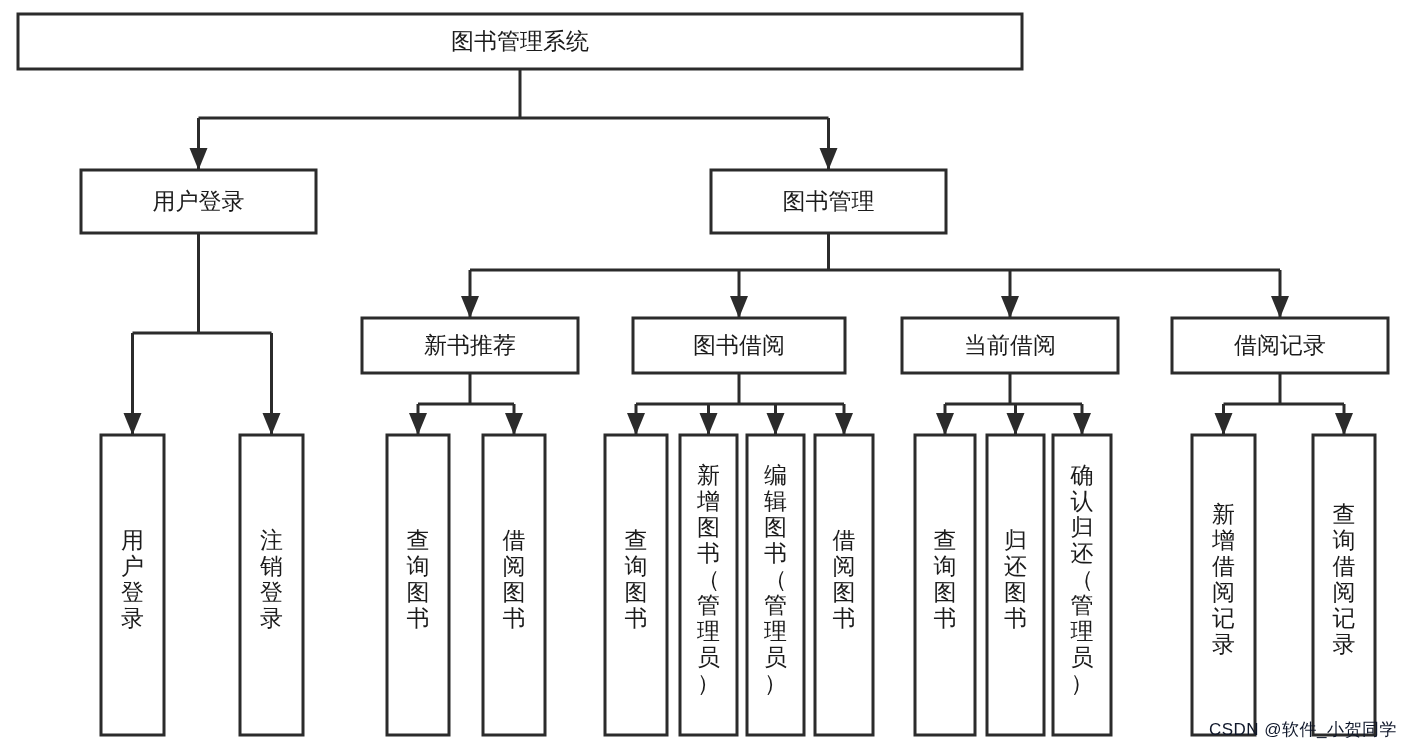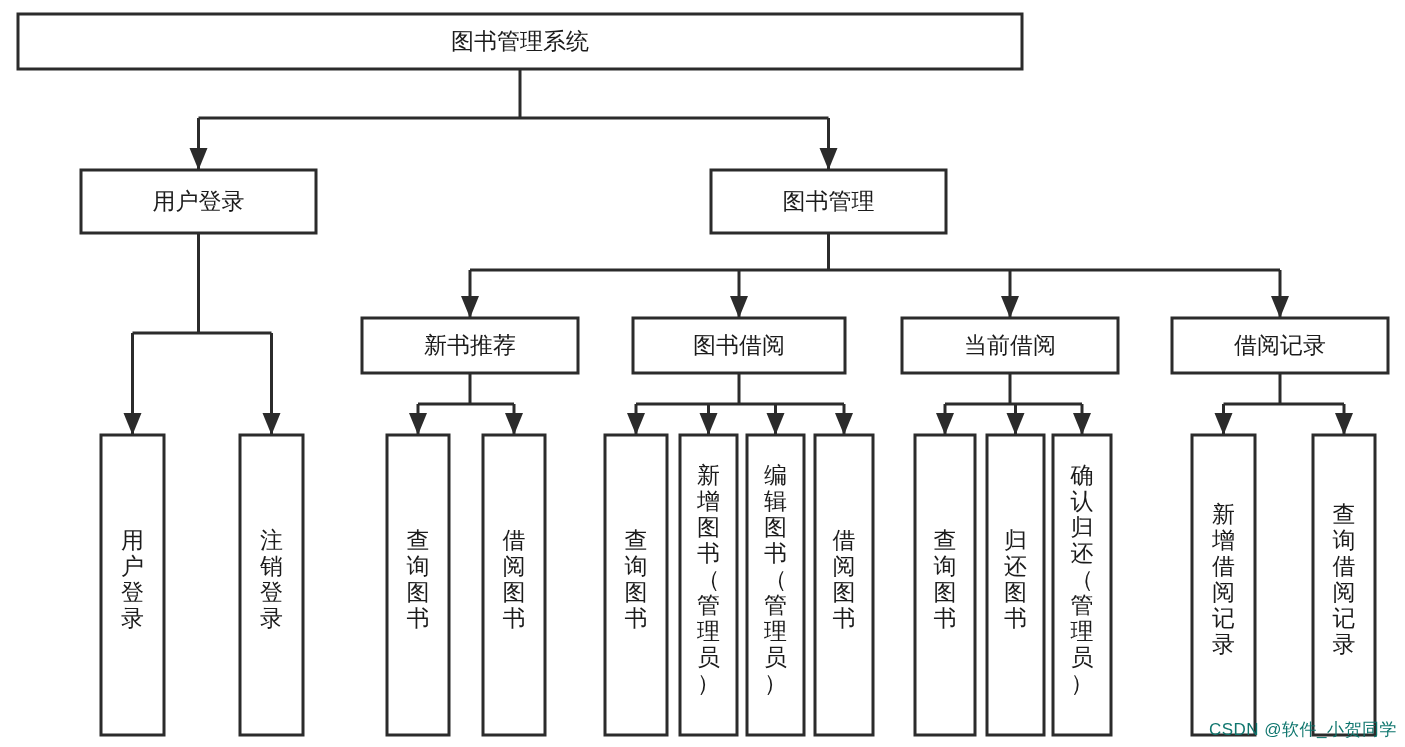--- a/index.html
+++ b/index.html
@@ -52,21 +52,21 @@
     font-family: "Liberation Sans", "DejaVu Sans", sans-serif;
     fill: #1b1b1b;
     font-size: 23px;
   }
   .watermark {
     position: absolute;
     right: 8px;
     bottom: 6px;
     font-family: "Liberation Sans", "DejaVu Sans", sans-serif;
     font-size: 17px;
-    color: #0f766e;
+    color: #0f172a;
     letter-spacing: 0.5px;
     white-space: nowrap;
     pointer-events: none;
   }
 </style>
 </head>
 <body>
 
 <div id="diagram-root">
   <svg id="flowchart" viewBox="0 0 1405 747">

